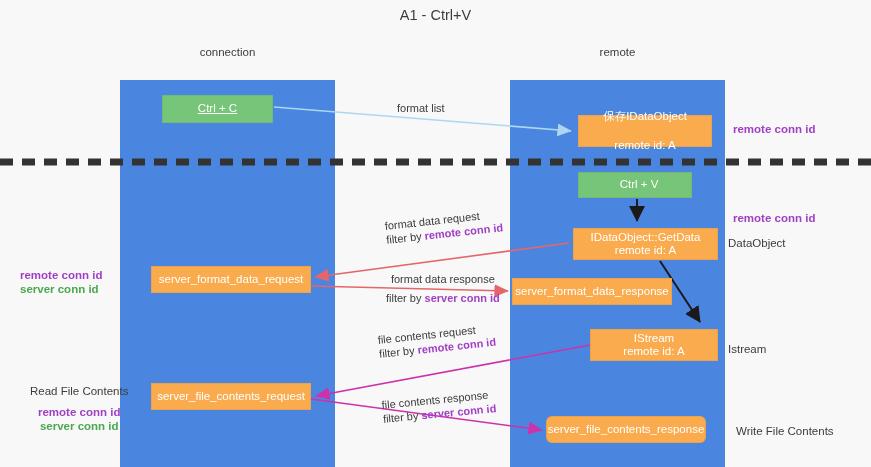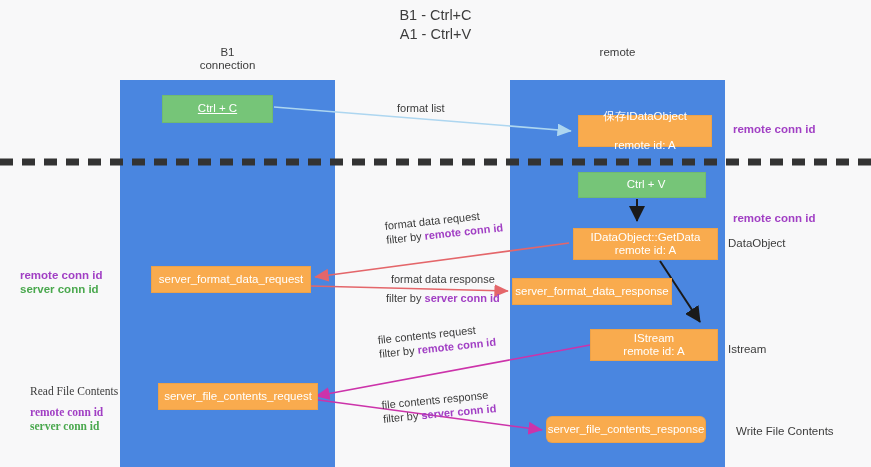--- a/index.html
+++ b/index.html
@@ -37,42 +37,42 @@
     display:flex;flex-direction:column;align-items:center;justify-content:center;
     color:#ffffff;font-size:11.5px;line-height:13.5px;text-align:center;
     border:1px solid rgba(0,0,0,0.05);
   }
   .box.green{background:#76c578;}
   .box.orange{background:#f9ab4e;}
   .box .l2{font-size:11.5px;}
 
   #box-ctrlc{left:162px;top:95px;width:111px;height:28px;text-decoration:underline;}
   #box-iface{left:578px;top:115px;width:134px;height:32px;gap:15px;}
-  #box-ctrlv{left:578px;top:172px;width:128px;height:26px;padding-left:8px;}
+  #box-ctrlv{left:578px;top:172px;width:114px;height:26px;padding-left:8px;}
   #box-getdata{left:573px;top:228px;width:145px;height:32px;}
   #box-fmtreq{left:151px;top:266px;width:160px;height:27px;}
   #box-fmtresp{left:512px;top:278px;width:160px;height:27px;}
   #box-istream{left:590px;top:329px;width:128px;height:32px;}
-  #box-filereq{left:158px;top:383px;width:160px;height:27px;}
+  #box-filereq{left:151px;top:383px;width:160px;height:27px;}
   #box-fileresp{left:546px;top:416px;width:160px;height:27px;border-radius:6px;}
 
   
   .note{position:absolute;font-size:11.5px;line-height:14px;}
   .note .purple{color:#a13fc4;font-weight:bold;}
   .note .green{color:#4aa84e;font-weight:bold;}
   .note .plain{color:#3c3c3c;}
 
   #note-r1{left:733px;top:122px;}
   #note-r2{left:733px;top:211px;}
   #note-r3{left:728px;top:236px;}
   #note-r4{left:728px;top:342px;}
   #note-r5{left:736px;top:424px;}
 
   #note-l1{left:20px;top:268px;text-align:left;}
-  #note-l2{left:30px;top:384px;text-align:left;font-family:Liberation Serif, serif;}
+  #note-l2{left:30px;top:384px;text-align:center;}
 
   
   .edge-label{
     position:absolute;font-size:11px;line-height:14px;color:#3c3c3c;
     white-space:nowrap;
   }
   .edge-label .purple{color:#a13fc4;font-weight:bold;}
 
   #lbl-formatlist{left:397px;top:101px;}
   #lbl-fmtreq{left:384px;top:219px;transform:rotate(-6.2deg);transform-origin:left top;}
@@ -81,26 +81,24 @@
   #lbl-fileresp{left:381px;top:398px;transform:rotate(-5.5deg);transform-origin:left top;}
 
   svg#wires{position:absolute;left:0;top:0;width:871px;height:467px;overflow:visible;pointer-events:none;}
 </style>
 </head>
 <body>
 
 <div id="stage">
 
   <div id="title">
-    <div>B1 - Ctrl+C</div>
     <div>A1 - Ctrl+V</div>
   </div>
 
   <div class="col-header" id="hdr-b1">
-    <div>B1</div>
     <div>connection</div>
   </div>
   <div class="col-header" id="hdr-a1">
     <div>remote</div>
   </div>
 
   <div class="column" id="col-b1"></div>
   <div class="column" id="col-a1"></div>
 
   <svg id="wires" viewBox="0 0 871 467">

